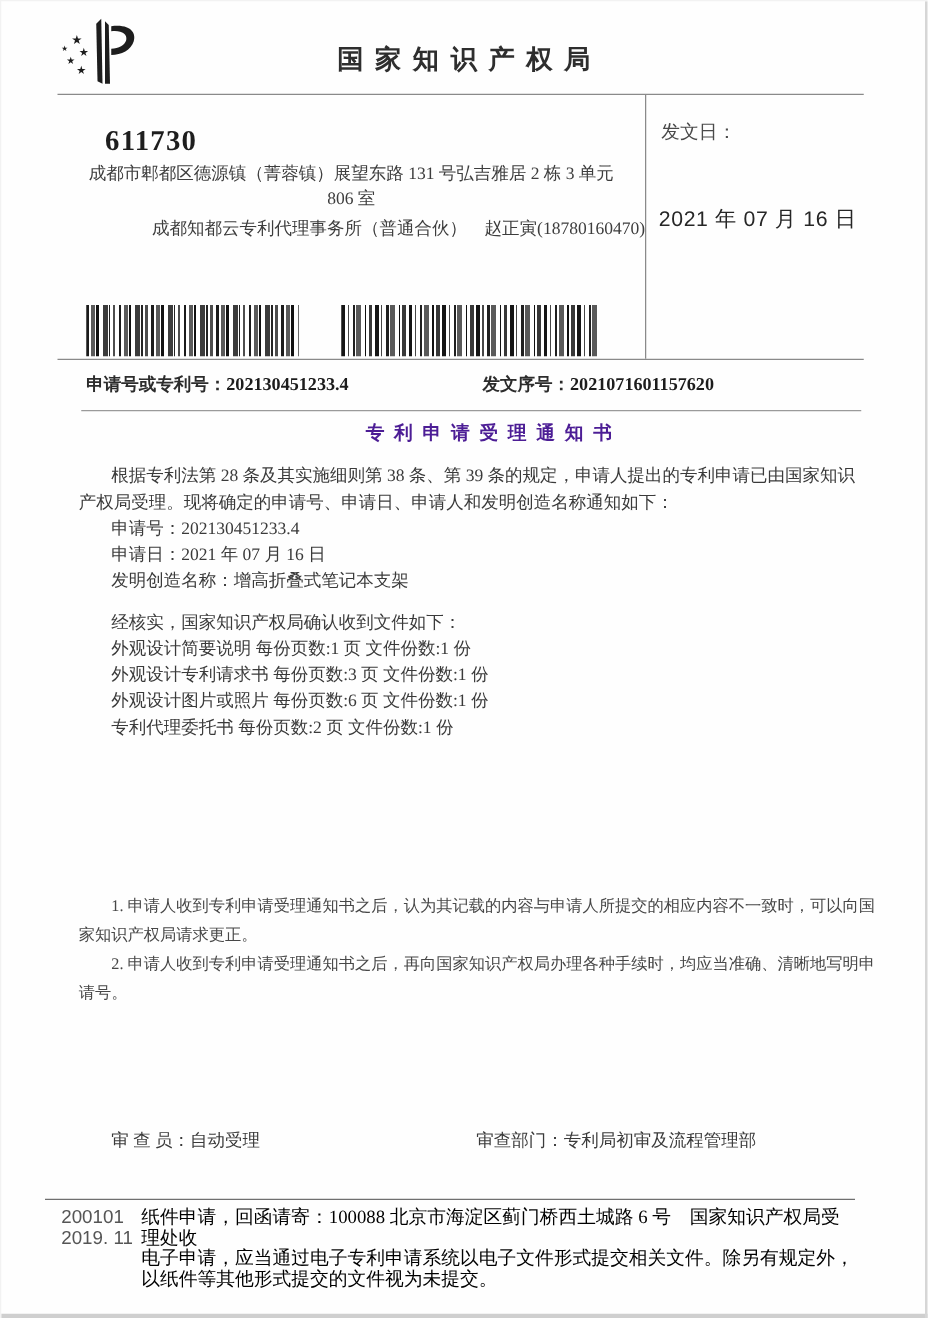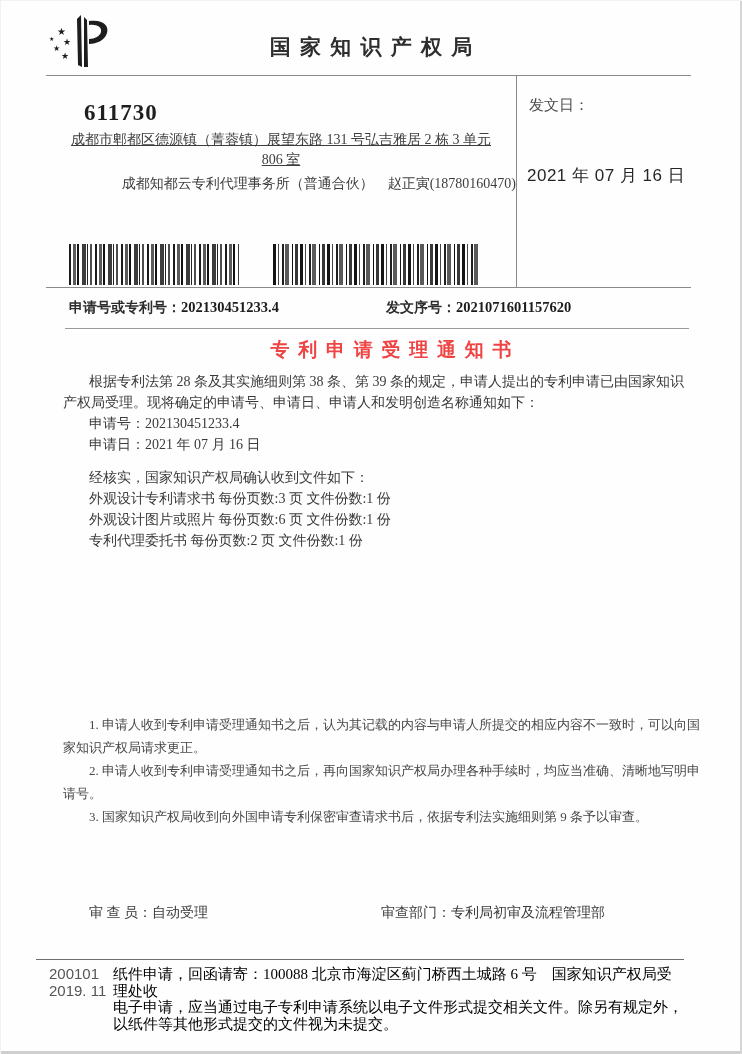--- a/index.html
+++ b/index.html
@@ -23,21 +23,21 @@
     letter-spacing:2px;color:#2e2e2e;
   }
   
   .topgrid{
     position:absolute;top:74px;left:45px;width:645px;height:213px;
     border-top:1px solid #8a8a8a;border-bottom:1px solid #8a8a8a;
     display:flex;box-sizing:border-box;
   }
   .leftcol{width:471px;border-right:1px solid #8a8a8a;box-sizing:border-box;position:relative;}
   .postal{margin:24px 0 4px 38px;font-size:23px;font-weight:700;color:#1e1e1e;letter-spacing:1px;}
-  .addr{font-size:14px;line-height:20px;text-align:center;padding:0 14px;color:#3d3d3d;text-decoration:underline;}
+  .addr{font-size:14px;line-height:20px;text-align:center;padding:0 14px;color:#3d3d3d;}
   .agent{font-size:14px;line-height:20px;text-align:right;margin-top:4px;color:#3d3d3d;}
   .barcodes{position:absolute;left:23px;top:168px;display:flex;}
   .barcode{height:41px;}
   .barcode.b1{
     width:170px;margin-right:34px;
     background:repeating-linear-gradient(90deg,
       #1c1c1c 0 2px,#fff 2px 4px,#5a5a5a 4px 7px,#fff 7px 8px,
       #121212 8px 10px,#fff 10px 13px,#3c3c3c 13px 17px,#fff 17px 18px,
       #242424 18px 19px,#fff 19px 21px,#4d4d4d 21px 23px,#fff 23px 26px);
   }
@@ -59,21 +59,21 @@
   .refrow{position:absolute;top:288px;left:45px;width:645px;height:38px;}
   .refrow .pair{position:absolute;top:10px;font-size:14px;white-space:nowrap;}
   .refrow .p1{left:23px;}
   .refrow .p2{left:340px;}
   .refrow .lbl{font-weight:600;color:#2c2c2c;}
   .refrow .val{font-weight:700;color:#1c1c1c;font-size:14.5px;}
   .rule3{position:absolute;top:327px;left:64px;width:624px;border-top:1px solid #9a9a9a;}
   
   .doc-title{
     position:absolute;top:336px;left:0;right:0;text-align:center;
-    font-size:19px;font-weight:700;letter-spacing:2px;color:#ef4444;padding-left:40px;
+    font-size:15px;font-weight:700;letter-spacing:2px;color:#4c1d95;padding-left:40px;
   }
   
   .bodytext{position:absolute;top:370px;left:62px;right:50px;font-size:14px;line-height:21px;}
   .bodytext p{margin:0;}
   .indent{text-indent:26px;}
   .fieldline{padding-left:26px;}
   .mt{margin-top:12px !important;}
   
   .tips{position:absolute;top:712px;left:62px;right:40px;font-size:13px;line-height:23px;color:#474747;}
   .tips p{margin:0;}
@@ -141,30 +141,31 @@
     </span>
   </div>
   <div class="rule3"></div>
 
   <div class="doc-title">专 利 申 请 受 理 通 知 书</div>
 
   <div class="bodytext">
     <p class="indent">根据专利法第 28 条及其实施细则第 38 条、第 39 条的规定，申请人提出的专利申请已由国家知识产权局受理。现将确定的申请号、申请日、申请人和发明创造名称通知如下：</p>
     <p class="fieldline"><span>申请号：</span><span>202130451233.4</span></p>
     <p class="fieldline"><span>申请日：</span><span>2021 年 07 月 16 日</span></p>
+    <p class="fieldline"><span>发明创造名称：</span><span>增高折叠式笔记本支架</span></p>
     <p class="fieldline mt">经核实，国家知识产权局确认收到文件如下：</p>
+    <p class="fieldline">外观设计简要说明 每份页数:1 页  文件份数:1 份</p>
     <p class="fieldline">外观设计专利请求书 每份页数:3 页  文件份数:1 份</p>
     <p class="fieldline">外观设计图片或照片 每份页数:6 页  文件份数:1 份</p>
     <p class="fieldline">专利代理委托书 每份页数:2 页  文件份数:1 份</p>
   </div>
 
   <div class="tips">
     <p class="tip">1. 申请人收到专利申请受理通知书之后，认为其记载的内容与申请人所提交的相应内容不一致时，可以向国家知识产权局请求更正。</p>
     <p class="tip">2. 申请人收到专利申请受理通知书之后，再向国家知识产权局办理各种手续时，均应当准确、清晰地写明申请号。</p>
-    <p class="tip">3. 国家知识产权局收到向外国申请专利保密审查请求书后，依据专利法实施细则第 9 条予以审查。</p>
   </div>
 
   <div class="signoff">
     <span class="pair s1">
       <span>审 查 员：</span><span>自动受理</span>
     </span>
     <span class="pair s2">
       <span>审查部门：</span><span>专利局初审及流程管理部</span>
     </span>
   </div>

